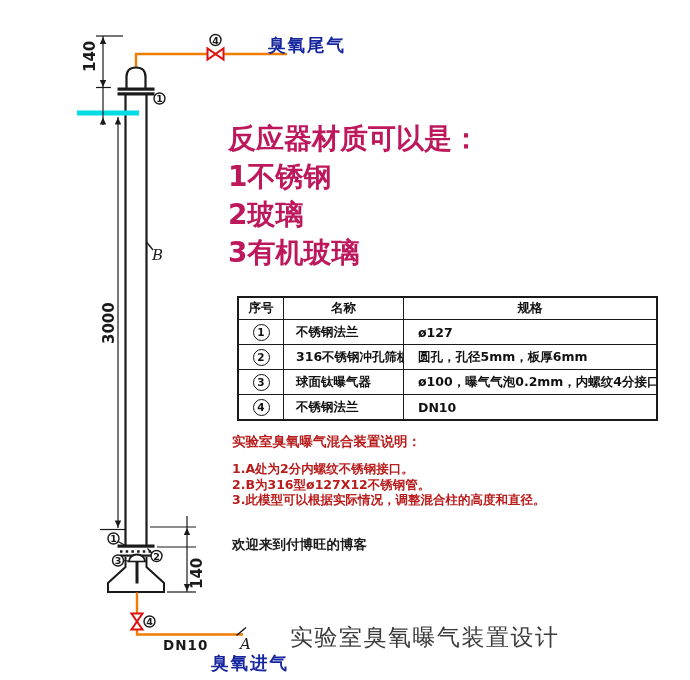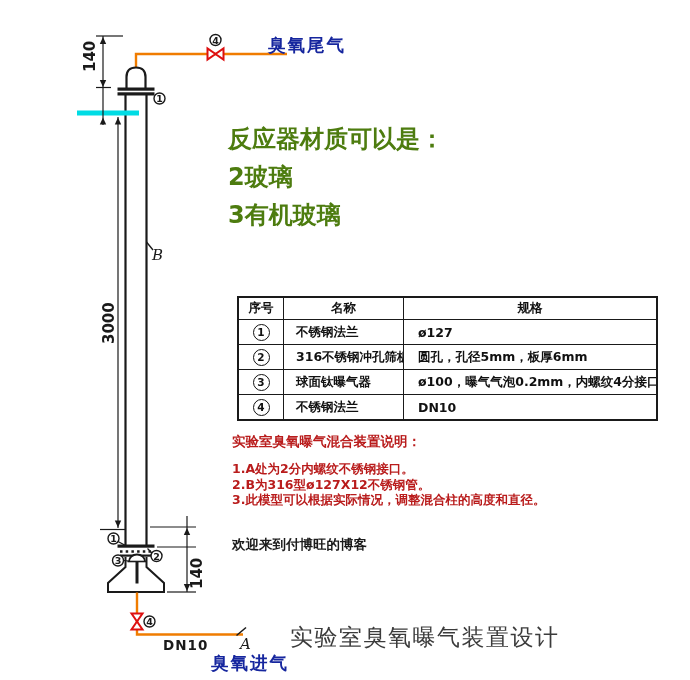--- a/index.html
+++ b/index.html
@@ -1,21 +1,21 @@
 <!DOCTYPE html>
 <html><head>
 <meta charset="utf-8">
 <style>
   html,body{margin:0;padding:0;background:#ffffff;}
   .canvas{position:relative;width:690px;height:680px;background:#ffffff;overflow:hidden;
           font-family:"DejaVu Sans",sans-serif;}
   svg{position:absolute;left:0;top:0;}
   
-  .material-note{position:absolute;left:228px;top:120px;color:#4d7c0f;
-                 font-weight:bold;font-size:24px;line-height:38px;white-space:nowrap;}
+  .material-note{position:absolute;left:228px;top:120px;color:#be185d;
+                 font-weight:bold;font-size:28px;line-height:38px;white-space:nowrap;}
   
   .parts-table{position:absolute;left:237px;top:296px;width:421px;
                border-collapse:collapse;table-layout:fixed;
                font-size:12.5px;font-weight:bold;color:#111;}
   .parts-table td,.parts-table th{border:1px solid #1a1a1a;padding:0;height:24px;
                overflow:hidden;white-space:nowrap;margin-left:8px;}
   .parts-table{border:2px solid #1a1a1a;}
   .parts-table tr.hdr th{height:21px;text-align:center;font-weight:bold;}
   .col-no{width:44px;text-align:center;}
   .col-name{width:119px;padding-left:12px !important;text-align:left;}
@@ -145,20 +145,21 @@
       <line x1="167" y1="592" x2="196" y2="592" stroke-width="1.2"></line>
       <line x1="187" y1="516" x2="187" y2="592" stroke-width="1.2"></line>
       <polygon points="183.8,535 190.2,535 187,528" fill="#1a1a1a" stroke="none"></polygon>
       <polygon points="183.8,584 190.2,584 187,591" fill="#1a1a1a" stroke="none"></polygon>
     </g>
     <text class="dimtext" transform="translate(202,589) rotate(-90)">140</text>
   </svg>
 
   <div class="material-note">
     <div>反应器材质可以是：</div>
+    <div>1不锈钢</div>
     <div>2玻璃</div>
     <div>3有机玻璃</div>
   </div>
 
   <table class="parts-table">
     <tbody>
         <tr class="hdr">
       <th class="col-no">序号</th>
       <th class="col-name" style="padding-left:0 !important;">名称</th>
       <th class="col-spec" style="padding-left:0 !important;">规格</th>

